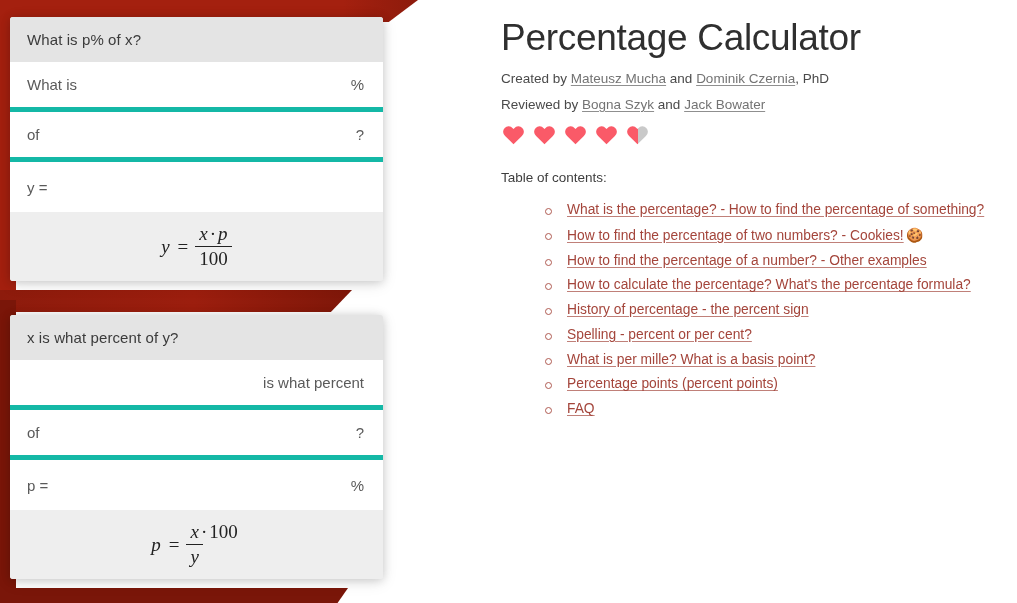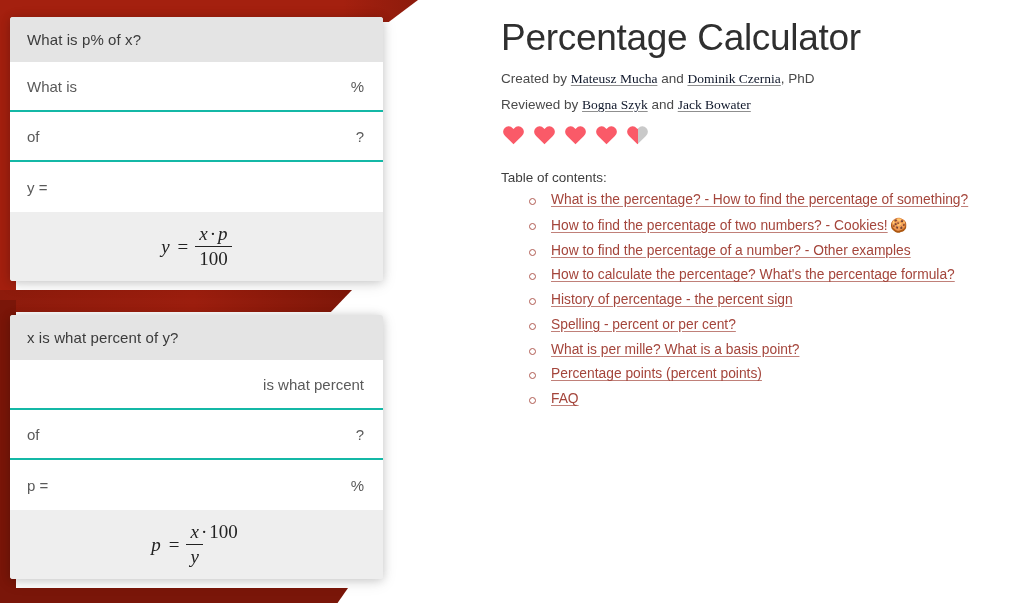--- a/index.html
+++ b/index.html
@@ -80,21 +80,21 @@
   }
 
   .rows { background: #ffffff; }
 
   .calc-row {
     height: 50px;
     display: flex;
     align-items: center;
     justify-content: space-between;
     padding: 0 19px 0 17px;
-    border-bottom: 2px solid #14b8a6;
+    border-bottom: 5px solid #14b8a6;
     background: #ffffff;
     cursor: text;
   }
   .calc-row:last-child { border-bottom: none; }
 
   .row-label {
     font-size: 15px;
     color: #5a5a5a;
   }
   .row-unit {
@@ -159,25 +159,24 @@
     line-height: 1.1;
   }
 
   .byline {
     font-size: 13.5px;
     color: #4a4a4a;
     margin-bottom: 8px;
     line-height: 1.35;
   }
   .byline a {
-    color: #0f172a;
+    color: #737373;
     text-decoration: underline;
     text-decoration-color: #8f8f8f;
     text-underline-offset: 2px;
-    font-family: Liberation Serif, serif;
   }
   .updated {
     font-size: 13.5px;
     color: #4a4a4a;
     margin-bottom: 16px;
   }
 
   
   .rating {
     display: flex;
@@ -190,21 +189,21 @@
   .heart { width: 25px; height: 24px; display: block; }
 
   
   .toc-title {
     font-size: 13.5px;
     color: #3e3e3e;
     margin-bottom: 6px;
   }
   ul.toc {
     list-style: none;
-    margin: 0;
+    margin: 16px;
     padding: 0 0 0 28px;
   }
   ul.toc li {
     position: relative;
     margin-bottom: 6px;
     padding-left: 22px;
     font-size: 13.8px;
     line-height: 1.36;
   }
   ul.toc li::before {

